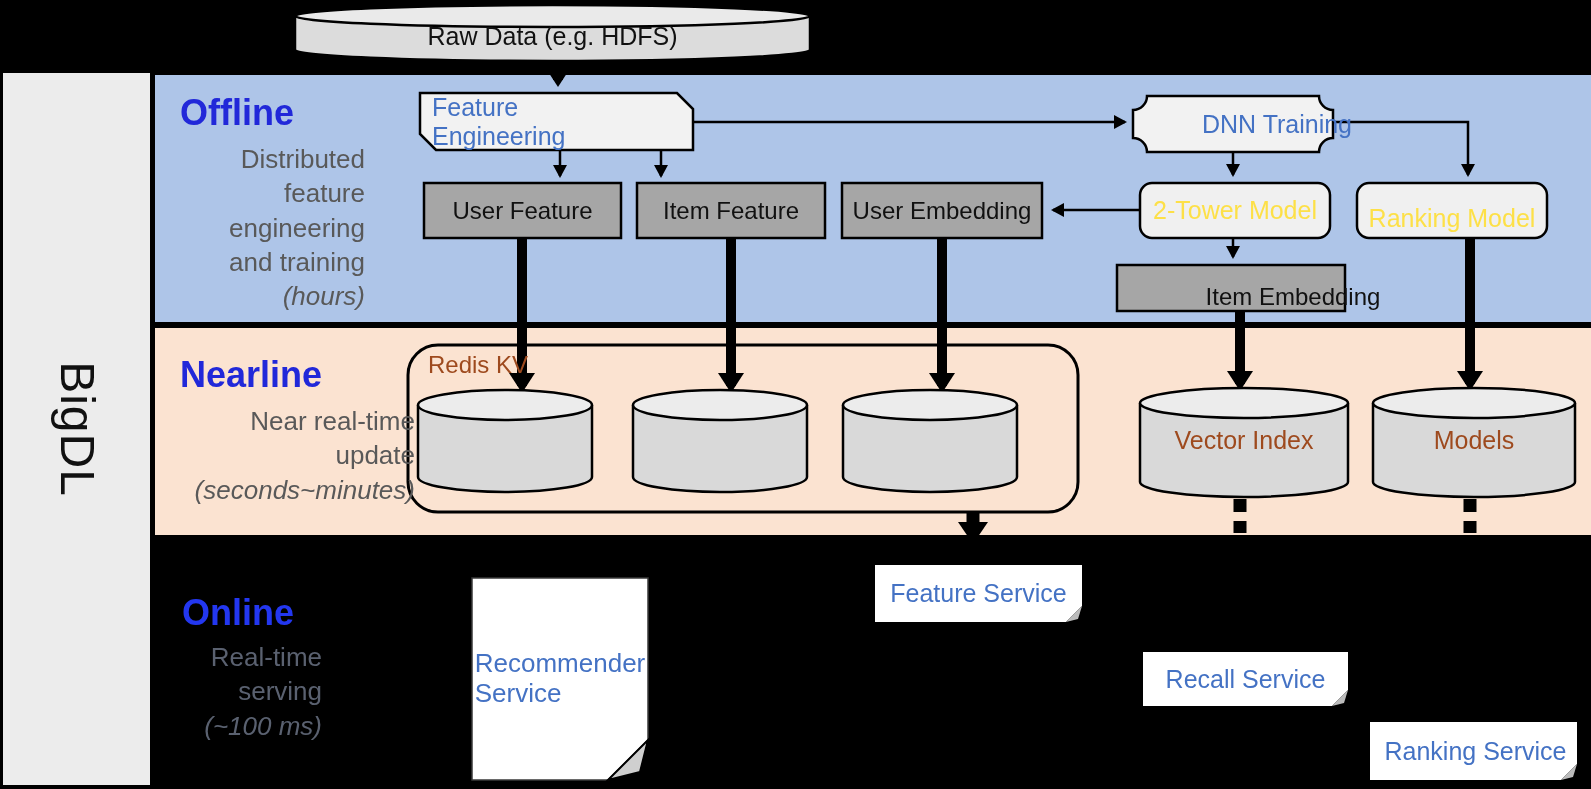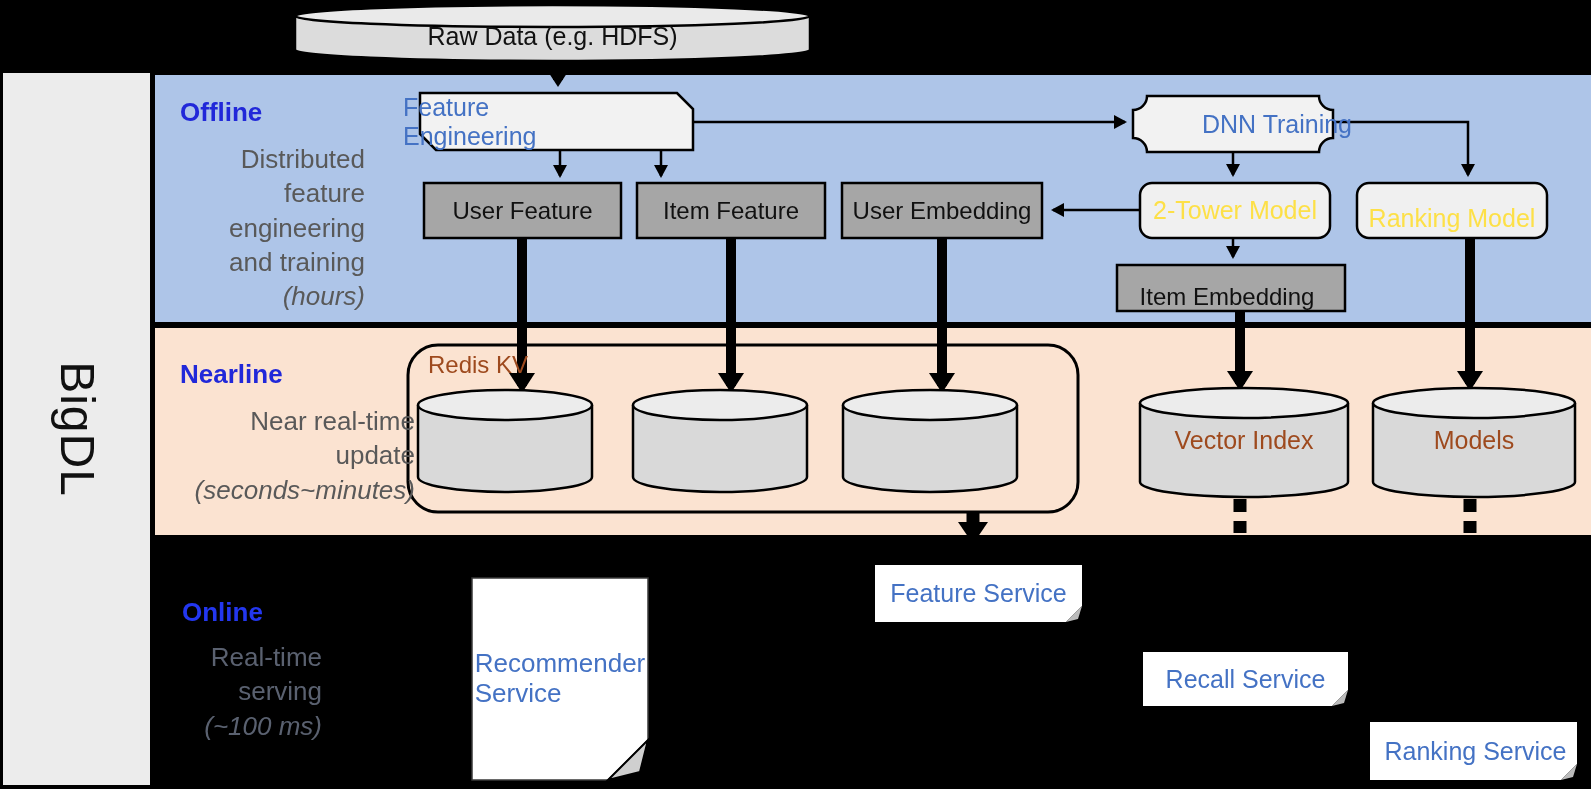--- a/index.html
+++ b/index.html
@@ -7,21 +7,21 @@
           font-family:"Liberation Sans",sans-serif;}
   .band{position:absolute;left:155px;width:1436px;}
   .band-offline{top:75px;height:247px;background:#aec5e8;}
   .band-nearline{top:328px;height:207px;background:#fbe3d1;}
   .sidebar{position:absolute;left:3px;top:73px;width:147px;height:712px;background:#ececec;}
   .bigdl{position:absolute;left:50%;top:50%;transform:translate(-50%,-50%) rotate(90deg);
          font-size:48px;color:#111;letter-spacing:1px;white-space:nowrap;}
   svg.overlay{position:absolute;left:0;top:0;z-index:2;}
   .lbl{position:absolute;z-index:3;display:flex;align-items:center;justify-content:center;
        text-align:left;line-height:1.15;}
-  .sec-title{font-size:26px;font-weight:bold;justify-content:flex-start;text-align:left;}
+  .sec-title{font-size:36px;font-weight:bold;justify-content:flex-start;text-align:left;}
   .sec-desc{font-size:26px;color:#595959;line-height:1.32;display:block;text-align:right;}
   .c-hblue{color:#2128d9;}
   .c-hblue2{color:#2337f0;}
   .c-blue{color:#4472c4;}
   .c-green{color:#fde047;}
   .c-brown{color:#9e4a1e;}
   .c-black{color:#111;}
   .c-gray2{color:#5a6170;}
   .fs24{font-size:24px;} .fs25{font-size:25px;} .fs26{font-size:26px;}
 </style>
@@ -135,28 +135,28 @@
 
   <div class="lbl sec-title c-hblue" style="left:180px;top:96px;width:220px;height:34px;">Offline</div>
   <div class="lbl sec-desc" style="left:180px;top:142px;width:185px;"><span>Distributed feature engineering and training</span> <i>(hours)</i></div>
 
   <div class="lbl sec-title c-hblue" style="left:180px;top:358px;width:220px;height:34px;">Nearline</div>
   <div class="lbl sec-desc" style="left:180px;top:404px;width:235px;"><span>Near real-time update</span> <i>(seconds~minutes)</i></div>
 
   <div class="lbl sec-title c-hblue2" style="left:182px;top:596px;width:220px;height:34px;">Online</div>
   <div class="lbl sec-desc c-gray2" style="left:182px;top:640px;width:140px;color:#5a6170;"><span>Real-time serving</span> <i>(~100 ms)</i></div>
 
-  <div class="lbl fs25 c-blue" style="left:403px;top:93px;width:224px;height:57px;">Feature Engineering</div>
+  <div class="lbl fs25 c-blue" style="left:432px;top:93px;width:224px;height:57px;">Feature Engineering</div>
   <div class="lbl fs24 c-black" style="left:424px;top:183px;width:197px;height:55px;">User Feature</div>
   <div class="lbl fs24 c-black" style="left:637px;top:183px;width:188px;height:55px;">Item Feature</div>
   <div class="lbl fs24 c-black" style="left:842px;top:183px;width:200px;height:55px;">User Embedding</div>
   <div class="lbl fs25 c-blue" style="left:1133px;top:96px;width:200px;height:56px;margin-left:44px;">DNN Training</div>
   <div class="lbl fs25 c-green" style="left:1140px;top:183px;width:190px;height:55px;">2-Tower Model</div>
   <div class="lbl fs25 c-green" style="left:1357px;top:183px;width:190px;height:71px;">Ranking Model</div>
-  <div class="lbl fs24 c-black" style="left:1065px;top:265px;width:228px;height:64px;padding-left:48px;">Item Embedding</div>
+  <div class="lbl fs24 c-black" style="left:1131px;top:265px;width:228px;height:64px;padding-left:48px;">Item Embedding</div>
 
   <div class="lbl fs24 c-brown" style="left:428px;top:350px;width:130px;height:30px;justify-content:flex-start;">Redis KV</div>
   <div class="lbl fs25 c-brown" style="left:1140px;top:420px;width:208px;height:40px;">Vector Index</div>
   <div class="lbl fs25 c-brown" style="left:1373px;top:420px;width:202px;height:40px;">Models</div>
 
   <div class="lbl fs26 c-blue" style="left:476px;top:578px;width:168px;height:202px;">Recommender Service</div>
   <div class="lbl fs25 c-blue" style="left:875px;top:565px;width:207px;height:57px;">Feature Service</div>
   <div class="lbl fs25 c-blue" style="left:1143px;top:652px;width:205px;height:54px;">Recall Service</div>
   <div class="lbl fs25 c-blue" style="left:1370px;top:722px;width:211px;height:58px;">Ranking Service</div>
 

